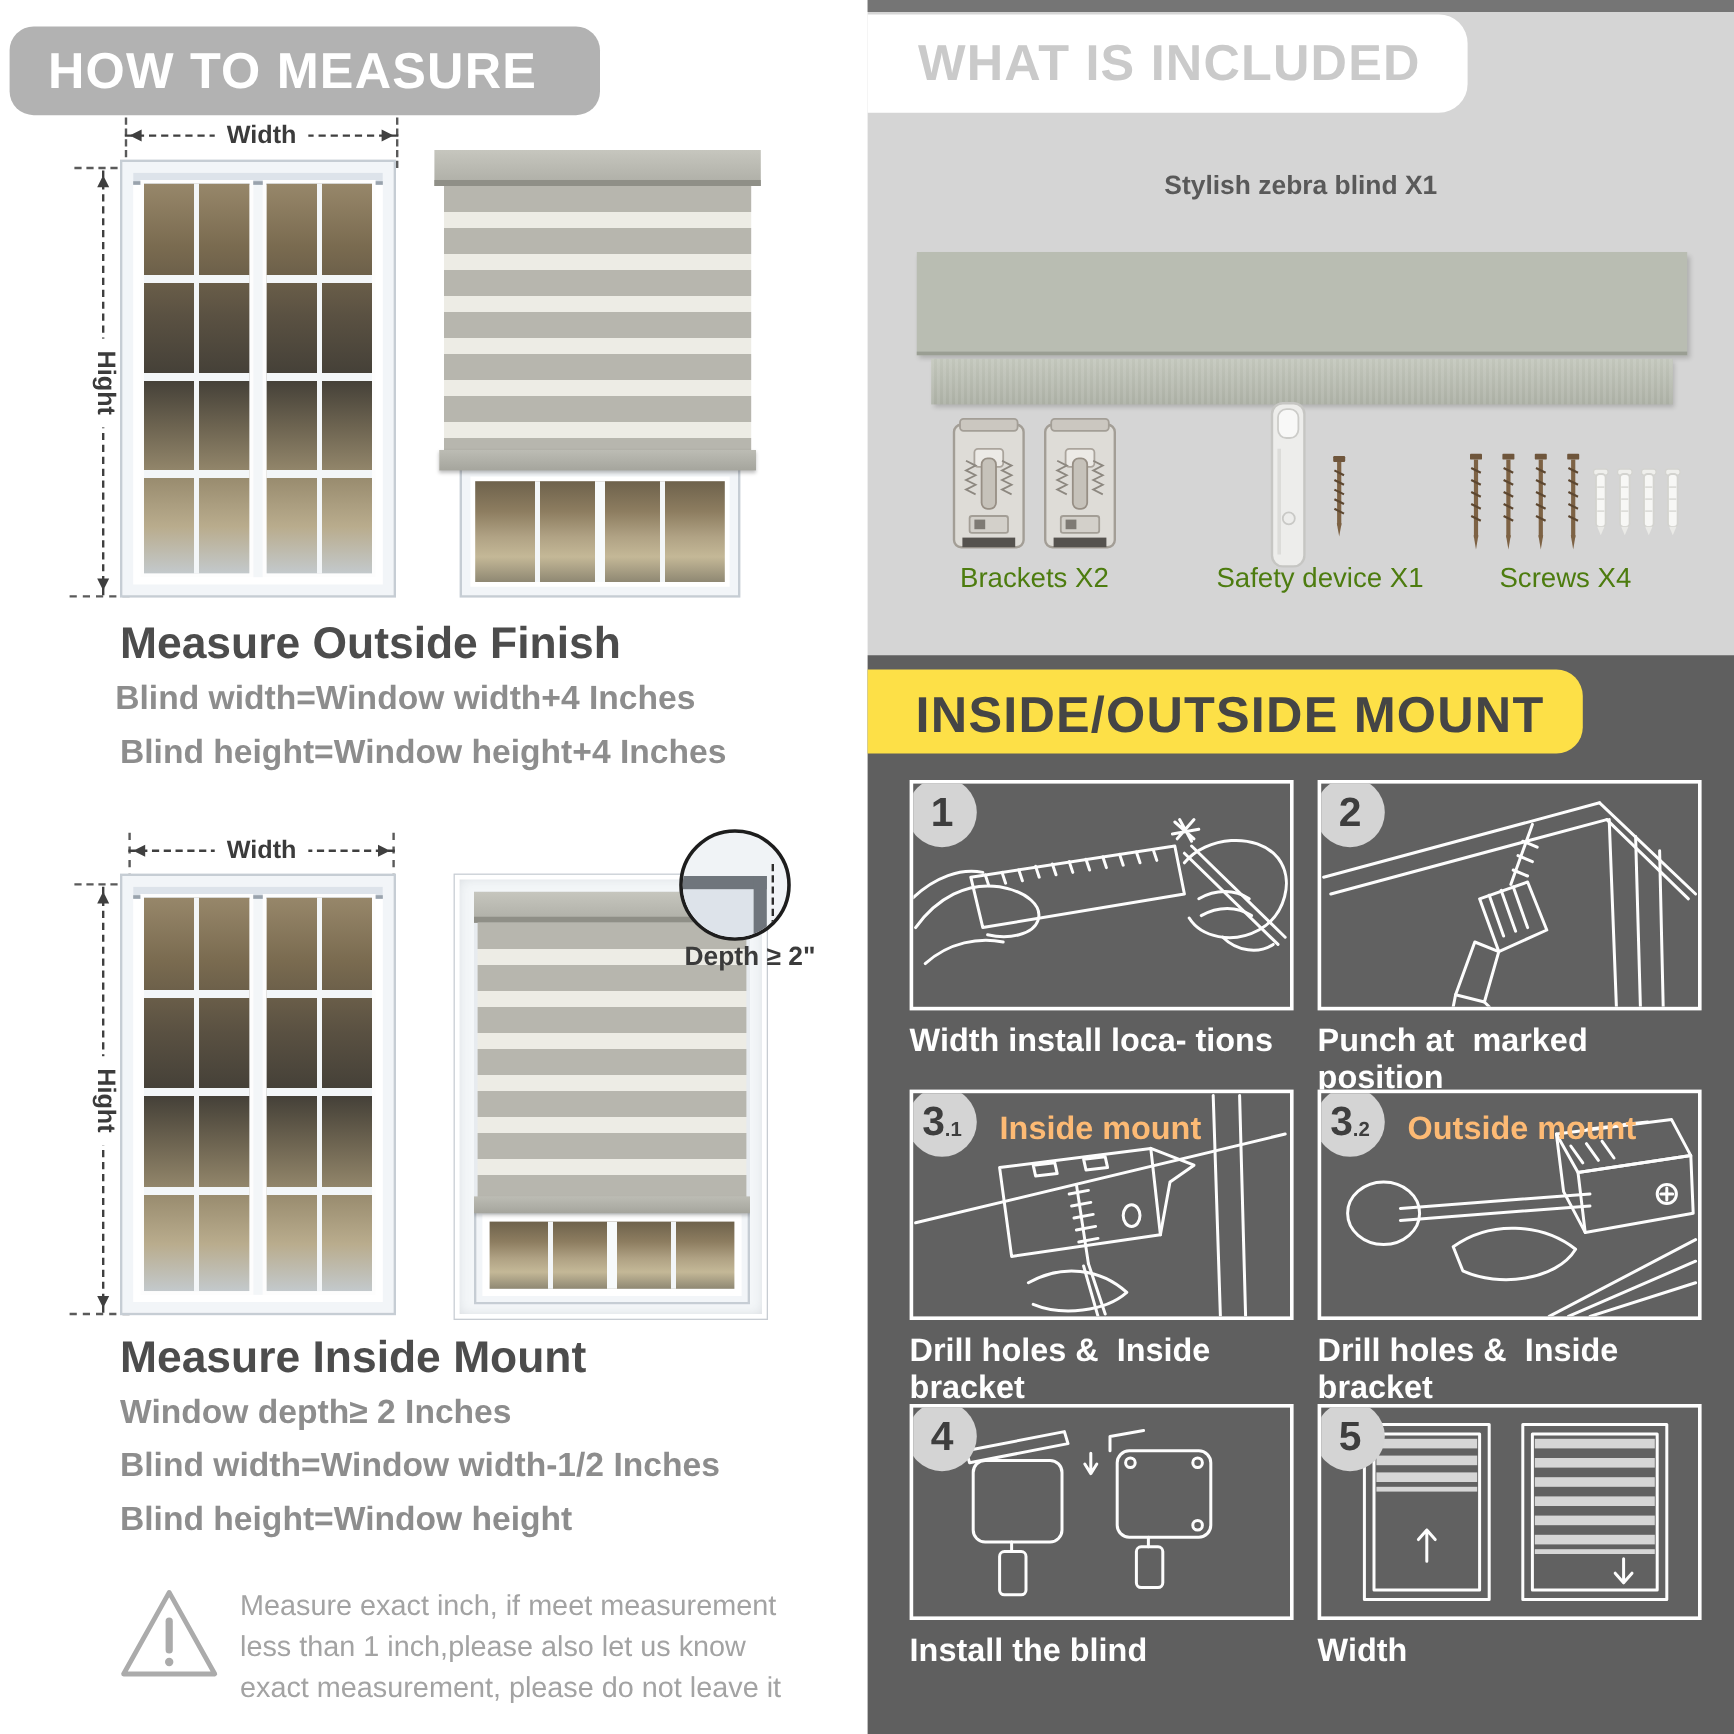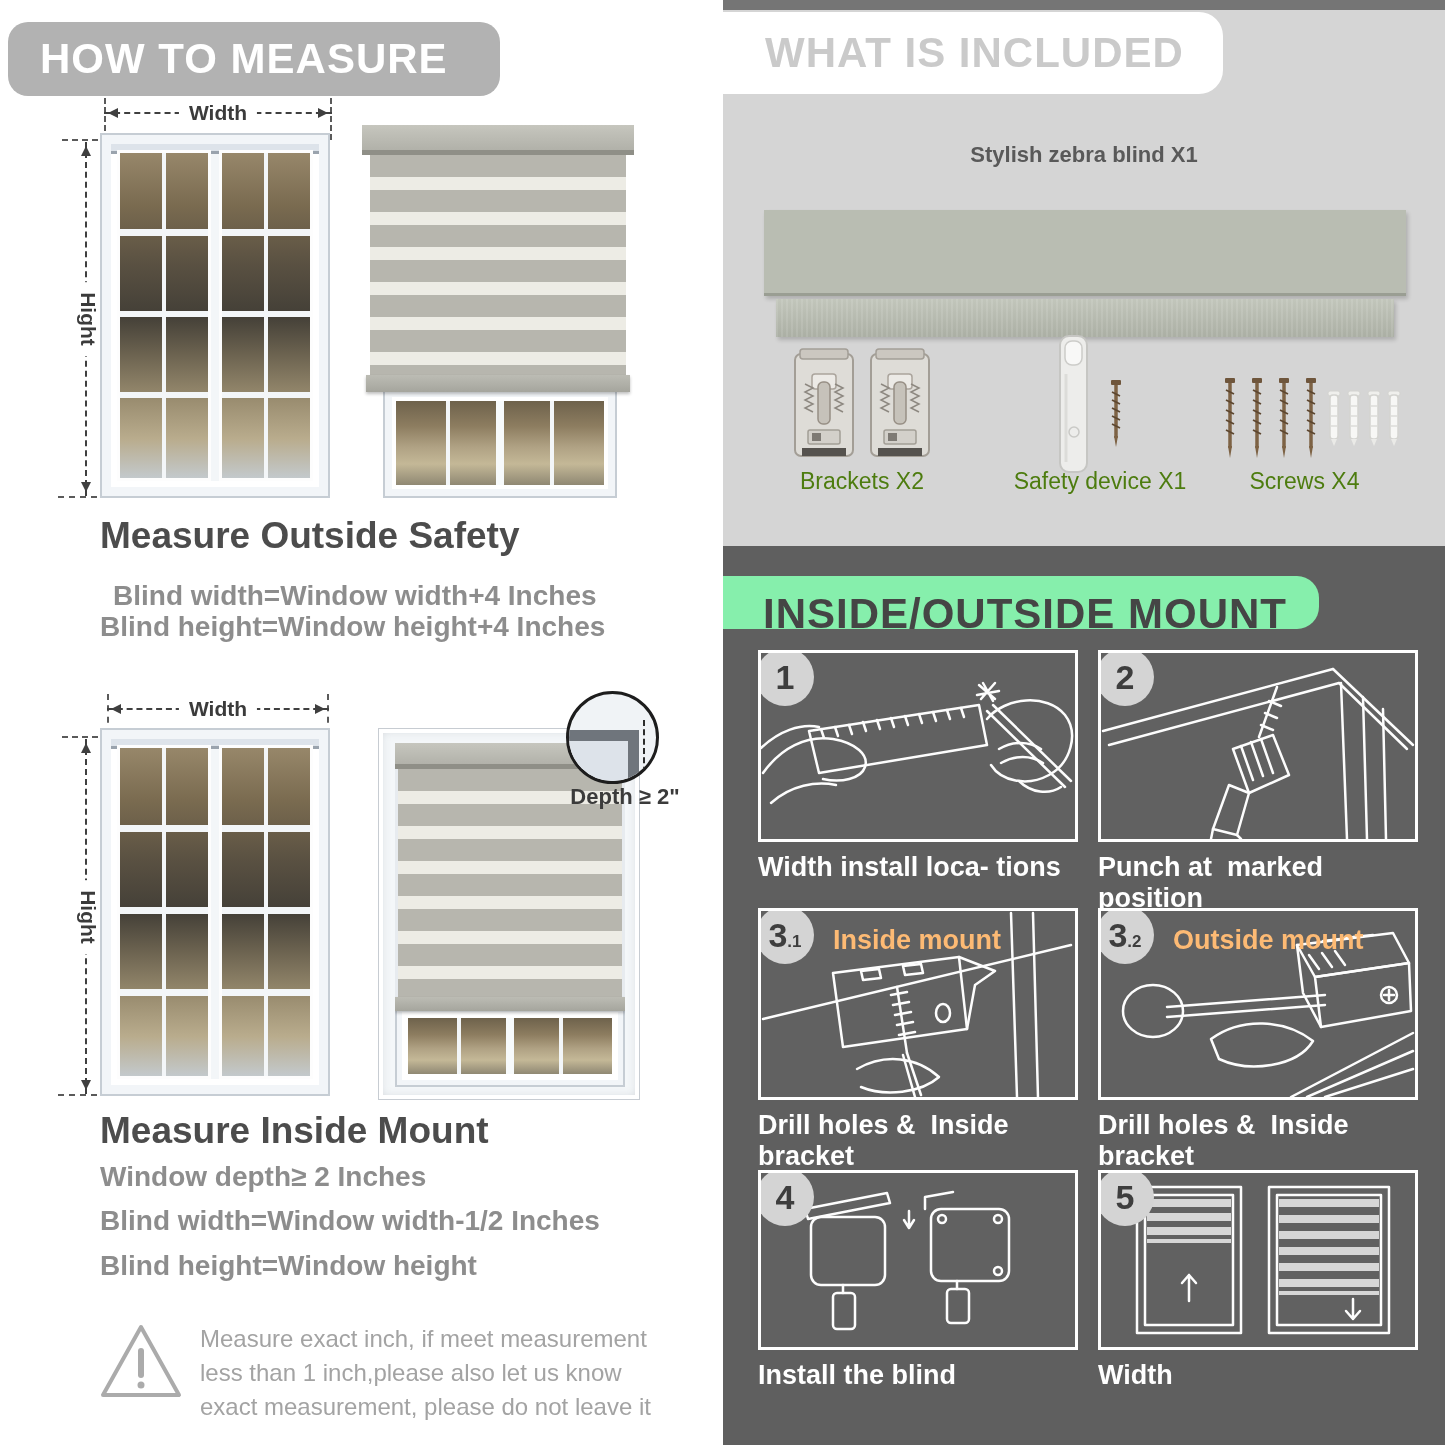--- a/index.html
+++ b/index.html
@@ -72,21 +72,21 @@
   .bar-main { left:764px; top:210px; width:642px; height:86px;
     background:repeating-linear-gradient(90deg, rgba(255,255,255,.10) 0 2px, rgba(0,0,0,0) 2px 5px),
       linear-gradient(180deg,#c6cac0 0%,#b7bbb0 60%,#a9ad A2 100%);
     background-color:#b9bdb2; box-shadow:2px 3px 4px rgba(0,0,0,.18); border-bottom:3px solid #9a9e93; }
   .bar-sub { left:776px; top:299px; width:618px; height:38px;
     background:repeating-linear-gradient(90deg, rgba(255,255,255,.10) 0 2px, rgba(0,0,0,0) 2px 5px),
       linear-gradient(180deg,#c2c6bb,#abafa4); box-shadow:2px 3px 4px rgba(0,0,0,.18); }
   .item-cap { font-size:23px; font-weight:normal; color:#4d7c0f; text-align:center; }
 
   .panel-dark { left:723px; top:546px; width:722px; height:899px; background:#5f5f5f; }
-  .mount-header { left:723px; top:576px; width:596px; height:53px; background:#86efac; border-radius:0 22px 22px 0;
+  .mount-header { left:723px; top:558px; width:596px; height:70px; background:#fde047; border-radius:0 22px 22px 0;
     color:#454545; font-size:42px; font-weight:bold; letter-spacing:1px; line-height:76px; padding-left:40px; }
 
   .step-cell { width:320px; }
   .step-box { position:relative; width:320px; border:3px solid #fff; background:#616161; overflow:hidden; }
   .badge { position:absolute; left:-5px; top:-5px; width:58px; height:58px; border-radius:50%;
     background:#d4d4d4; display:flex; align-items:center; justify-content:center; }
   .badge .n  { font-size:34px; font-weight:bold; color:#3e3e3e; line-height:1; }
   .badge .s  { font-size:17px; font-weight:bold; color:#3e3e3e; line-height:1; margin-top:12px; }
   .inbox-lbl { position:absolute; left:72px; top:14px; font-size:27px; font-weight:bold; color:#fdba74; }
   .step-cap { margin-top:10px; font-size:27px; font-weight:bold; color:#fff; white-space:pre-wrap; }
@@ -123,22 +123,22 @@
 
   <div class="abs" style="left:362px; top:125px; width:272px; height:373px;">
     <div class="abs win-under" style="left:21px; top:263px; width:234px; height:110px;">
       <div class="under-pane"></div>
     </div>
     <div class="abs cassette" style="left:0; top:0; width:272px; height:30px;"></div>
     <div class="abs fabric" style="left:8px; top:30px; width:256px; height:223px;"></div>
     <div class="abs botrail" style="left:4px; top:250px; width:264px; height:17px;"></div>
   </div>
 
-  <div class="abs sec-title" style="left:100px; top:515px;">Measure Outside Safety</div>
-  <div class="abs sec-line" style="left:113px; top:566px;margin-top:14px;">Blind width=Window width+4 Inches</div>
+  <div class="abs sec-title" style="left:100px; top:515px;">Measure Outside Finish</div>
+  <div class="abs sec-line" style="left:96px; top:566px;">Blind width=Window width+4 Inches</div>
   <div class="abs sec-line" style="left:100px; top:611px;">Blind height=Window height+4 Inches</div>
 
   <div class="abs guide-v" style="left:107px; top:694px; height:40px;"></div>
   <div class="abs guide-v" style="left:327px; top:694px; height:40px;"></div>
   <div class="abs dim-x" style="left:107px; top:708px; width:222px;">
     <i class="ah-l"></i>
     <i class="ah-r"></i>
     <span class="lbl">Width</span>
   </div>
 

